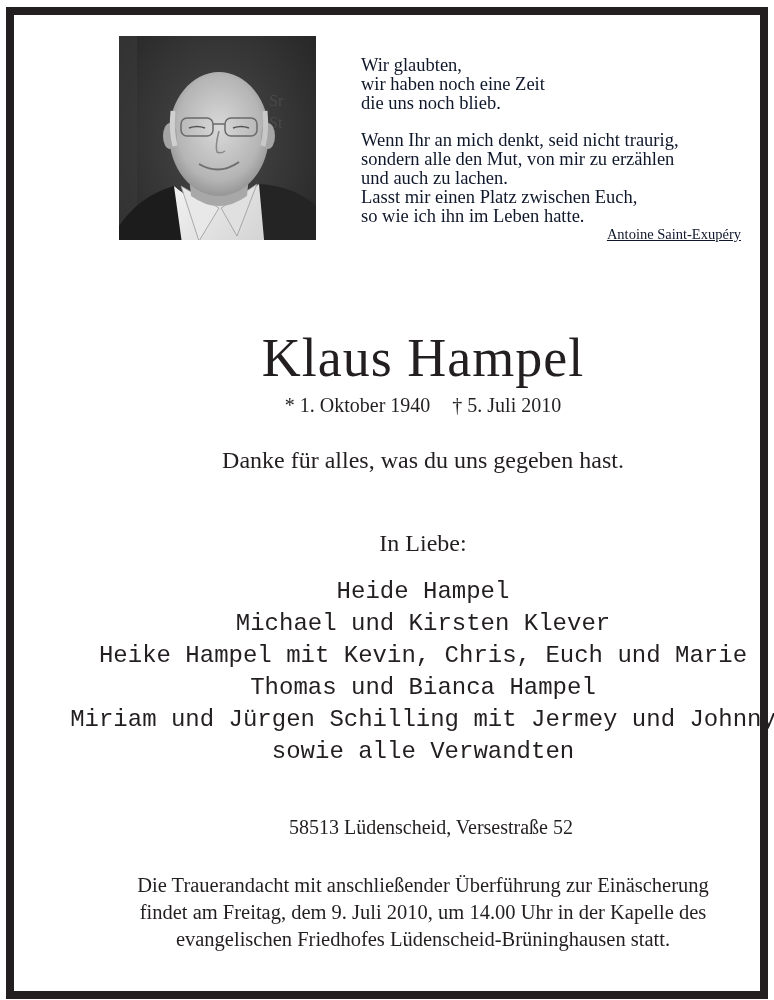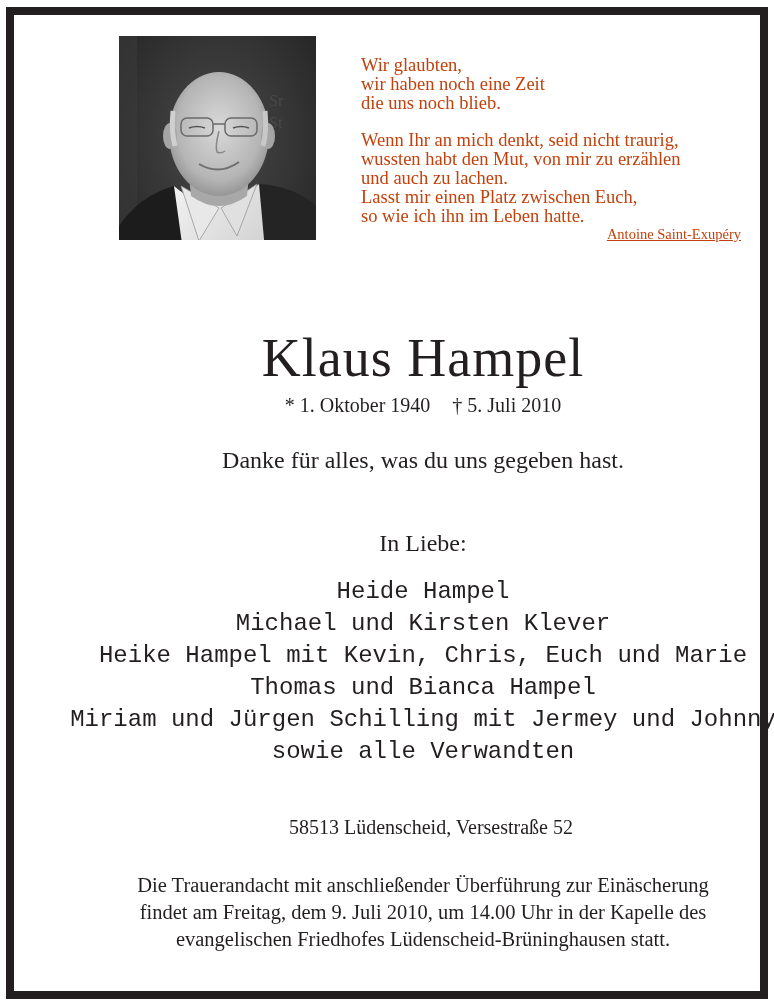--- a/index.html
+++ b/index.html
@@ -35,21 +35,21 @@
     }
     .photo svg { display: block; }
     .poem {
       position: absolute;
       left: 361px;
       top: 56px;
       width: 385px;
       font-family: "Liberation Serif", serif;
       font-size: 18.5px;
       line-height: 19px;
-      color: #c2410c;
+      color: #0f172a;
     }
     .poem .stanza { margin: 0 0 18px 0; }
     .poem .line { display: block; white-space: nowrap; }
     .poem .author {
       display: block;
       text-align: right;
       padding-right: 5px;
       font-size: 14.5px;
       line-height: 18px;
       margin-top: -1px;
@@ -164,21 +164,21 @@
 </div>
 
 <div class="poem">
   <div class="stanza">
     <span class="line">Wir glaubten,</span>
     <span class="line">wir haben noch eine Zeit</span>
     <span class="line">die uns noch blieb.</span>
   </div>
   <div class="stanza" style="margin-bottom:0">
     <span class="line">Wenn Ihr an mich denkt, seid nicht traurig,</span>
-    <span class="line">wussten habt den Mut, von mir zu erzählen</span>
+    <span class="line">sondern alle den Mut, von mir zu erzählen</span>
     <span class="line">und auch zu lachen.</span>
     <span class="line">Lasst mir einen Platz zwischen Euch,</span>
     <span class="line">so wie ich ihn im Leben hatte.</span>
   </div>
   <span class="author">Antoine Saint-Exupéry</span>
 </div>
 
 <div class="centered name">Klaus Hampel</div>
 
 <div class="centered dates">

